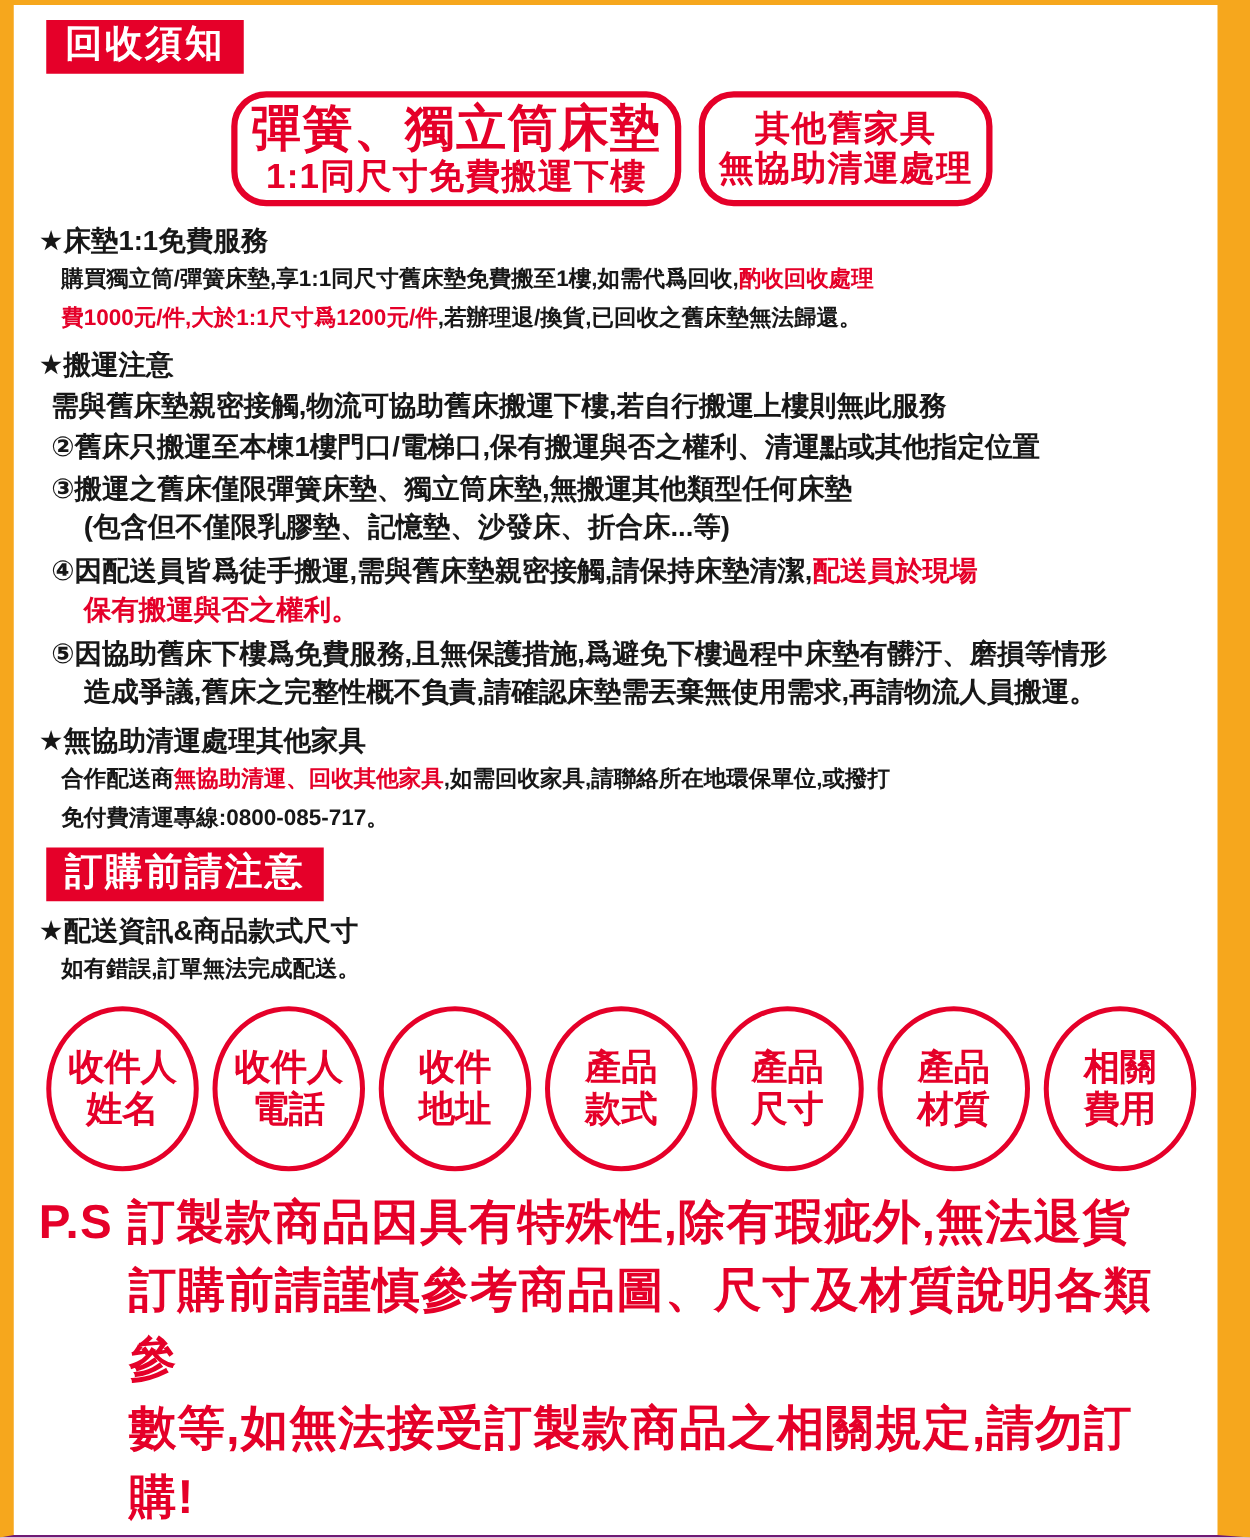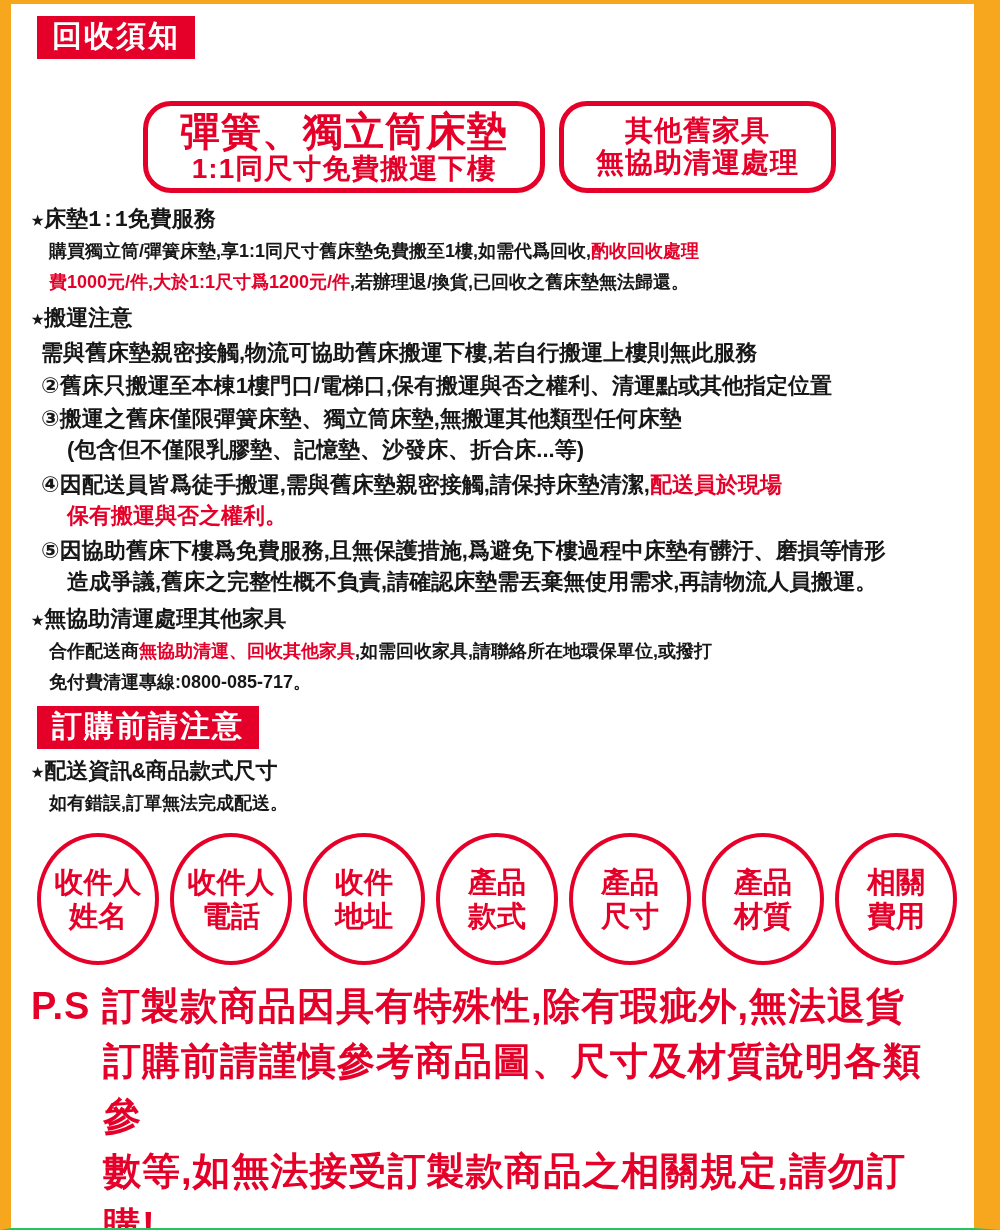--- a/index.html
+++ b/index.html
@@ -11,41 +11,41 @@
   body{
     width:1000px;height:1230px;overflow:hidden;background:#ffffff;
     font-family:"Liberation Sans","DejaVu Sans",sans-serif;
     font-weight:bold;color:var(--ink);
   }
   .frame{
     box-sizing:border-box;width:1000px;height:1230px;
     border-left:11px solid var(--orange);
     border-right:26px solid var(--orange);
     border-top:4px solid var(--orange);
-    border-bottom:2px solid #22c55e;
+    border-bottom:2px solid #701a75;
     position:relative;overflow:hidden;background:#fff;
   }
   .content{padding:12px 26px 0 20px;}
 
   .badge{
     display:inline-block;background:var(--red);color:#ffffff;
     font-size:30px;line-height:1;padding:5px 15px 8px;letter-spacing:2px;
   }
   .badge-row{margin:0 0 0 6px;}
 
   .boxes-row{display:flex;justify-content:center;align-items:stretch;gap:14px;margin-top:14px;}
   .rbox{
     border:5px solid var(--red);border-radius:28px;background:#fff;
-    color:var(--red);text-align:center;padding:3px 32px;
-    display:flex;flex-direction:column;justify-content:center;margin-top:28px;
+    color:var(--red);text-align:center;padding:3px 11px;
+    display:flex;flex-direction:column;justify-content:center;
   }
   .rbox-l1{font-size:40px;line-height:44px;letter-spacing:1px;}
   .rbox-l2{font-size:28px;line-height:32px;letter-spacing:1px;}
 
-  .sec-head{font-size:22px;line-height:31px;margin:0;font-family:Liberation Mono, monospace;}
+  .sec-head{font-size:22px;line-height:31px;margin:0;}
   .body-ind{font-size:18px;line-height:31px;margin:0;padding-left:18px;}
   .items{padding-left:10px;}
   .hang{font-size:22px;line-height:31px;margin:0;padding-left:26px;text-indent:-26px;}
   .red{color:var(--red);}
   .detail-red{font-size:22px;line-height:31px;margin:0;padding-left:14px;color:var(--red);}
 
   .mt12{margin-top:12px;} .mt8{margin-top:8px;} .mt6{margin-top:6px;}
   .mt4{margin-top:4px;} .mt2{margin-top:2px;}
 
   .circles-row{display:flex;justify-content:flex-start;gap:11px;margin-top:14px;padding-left:6px;}

